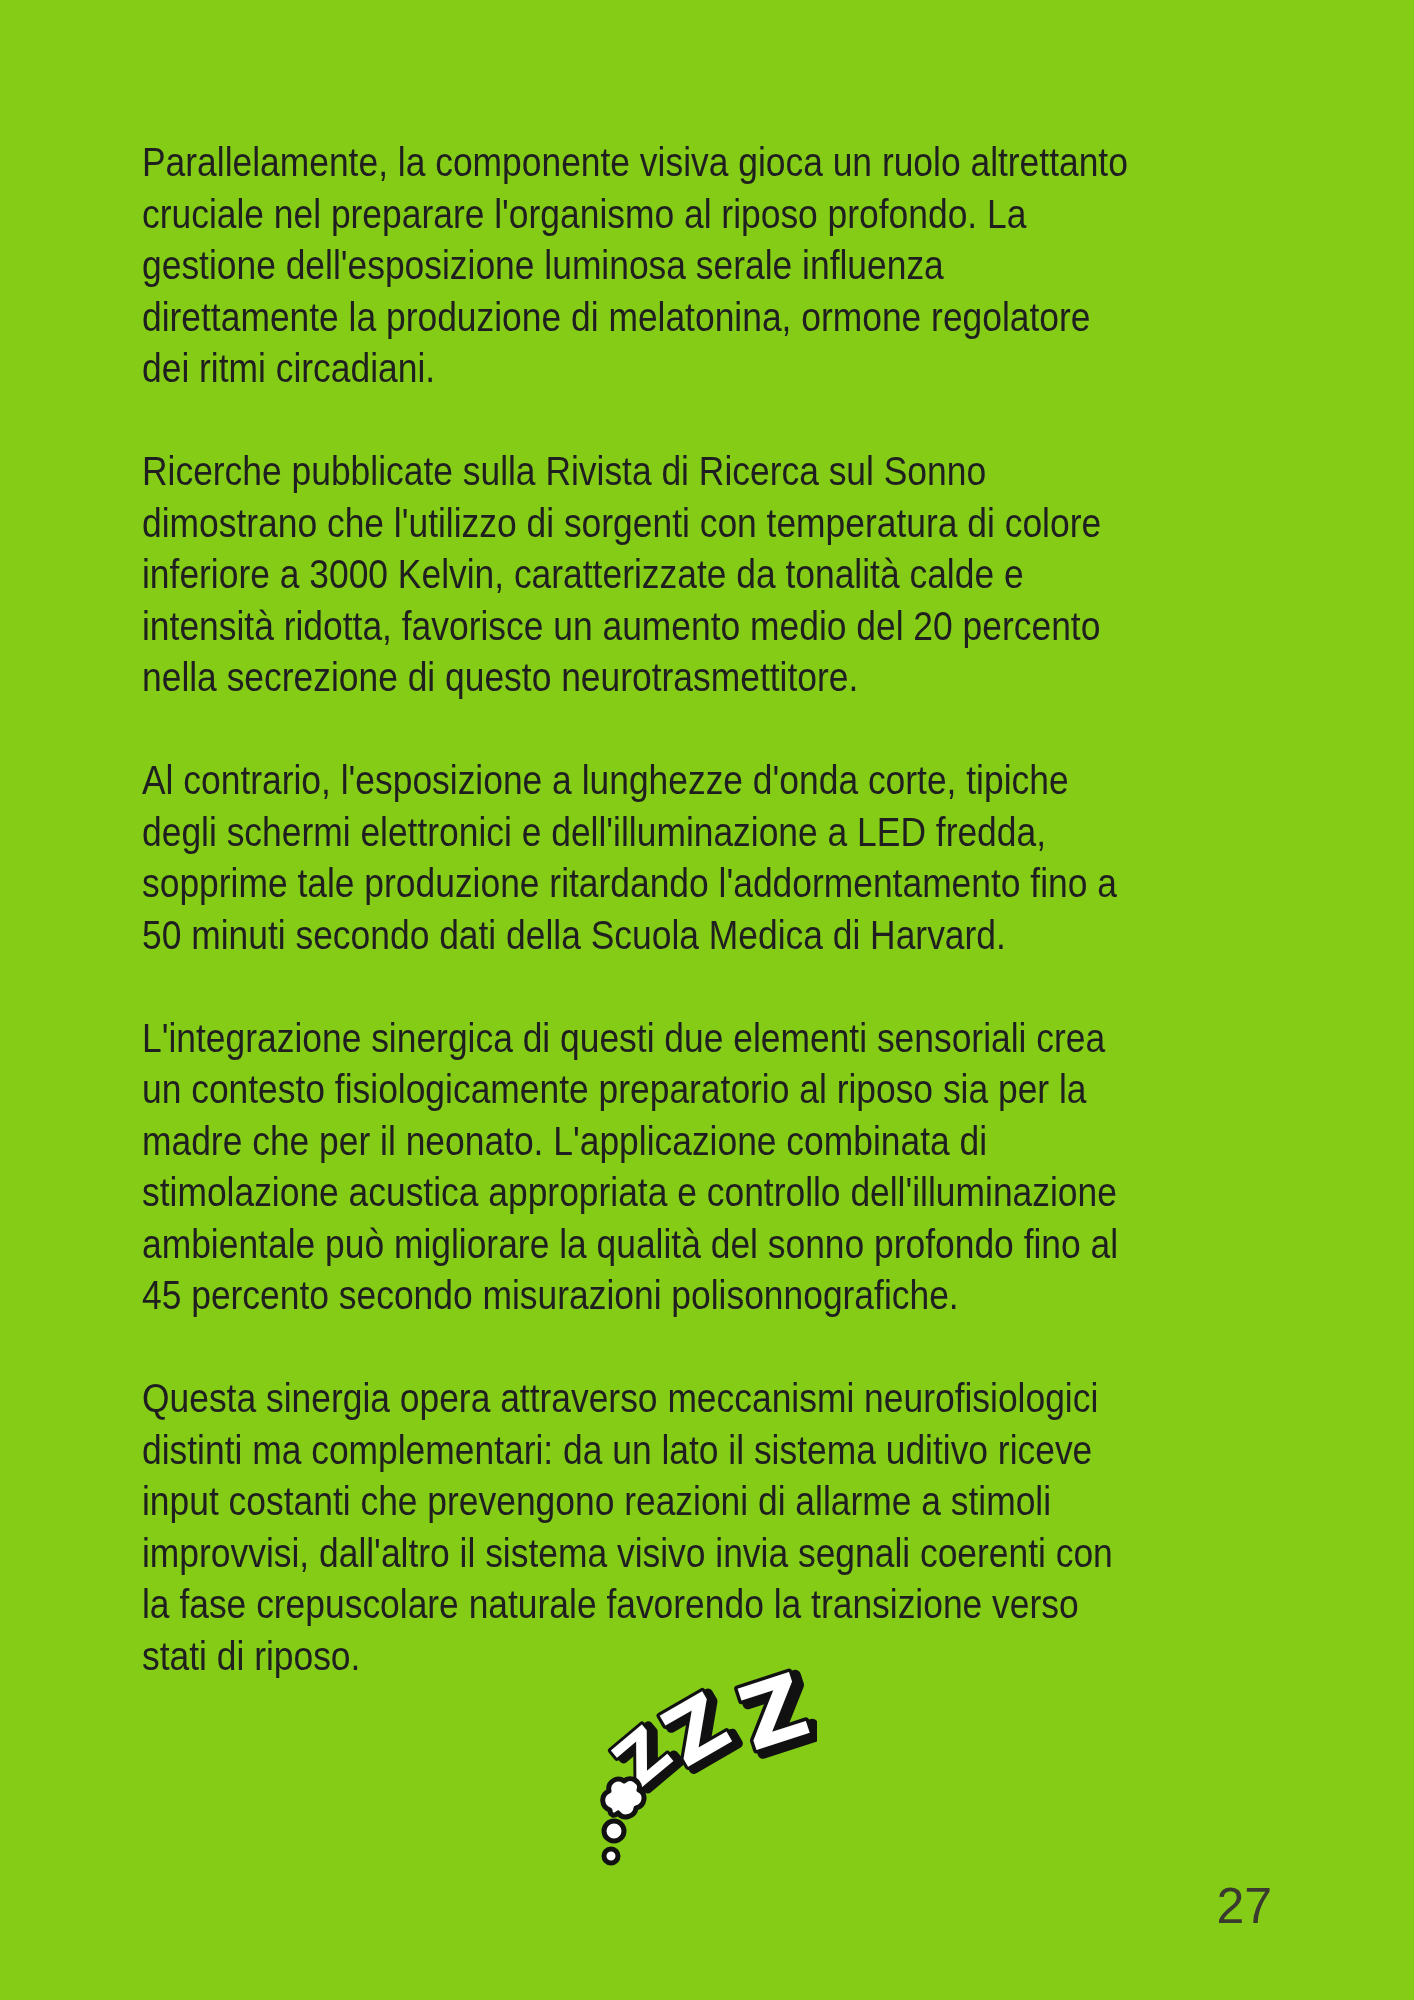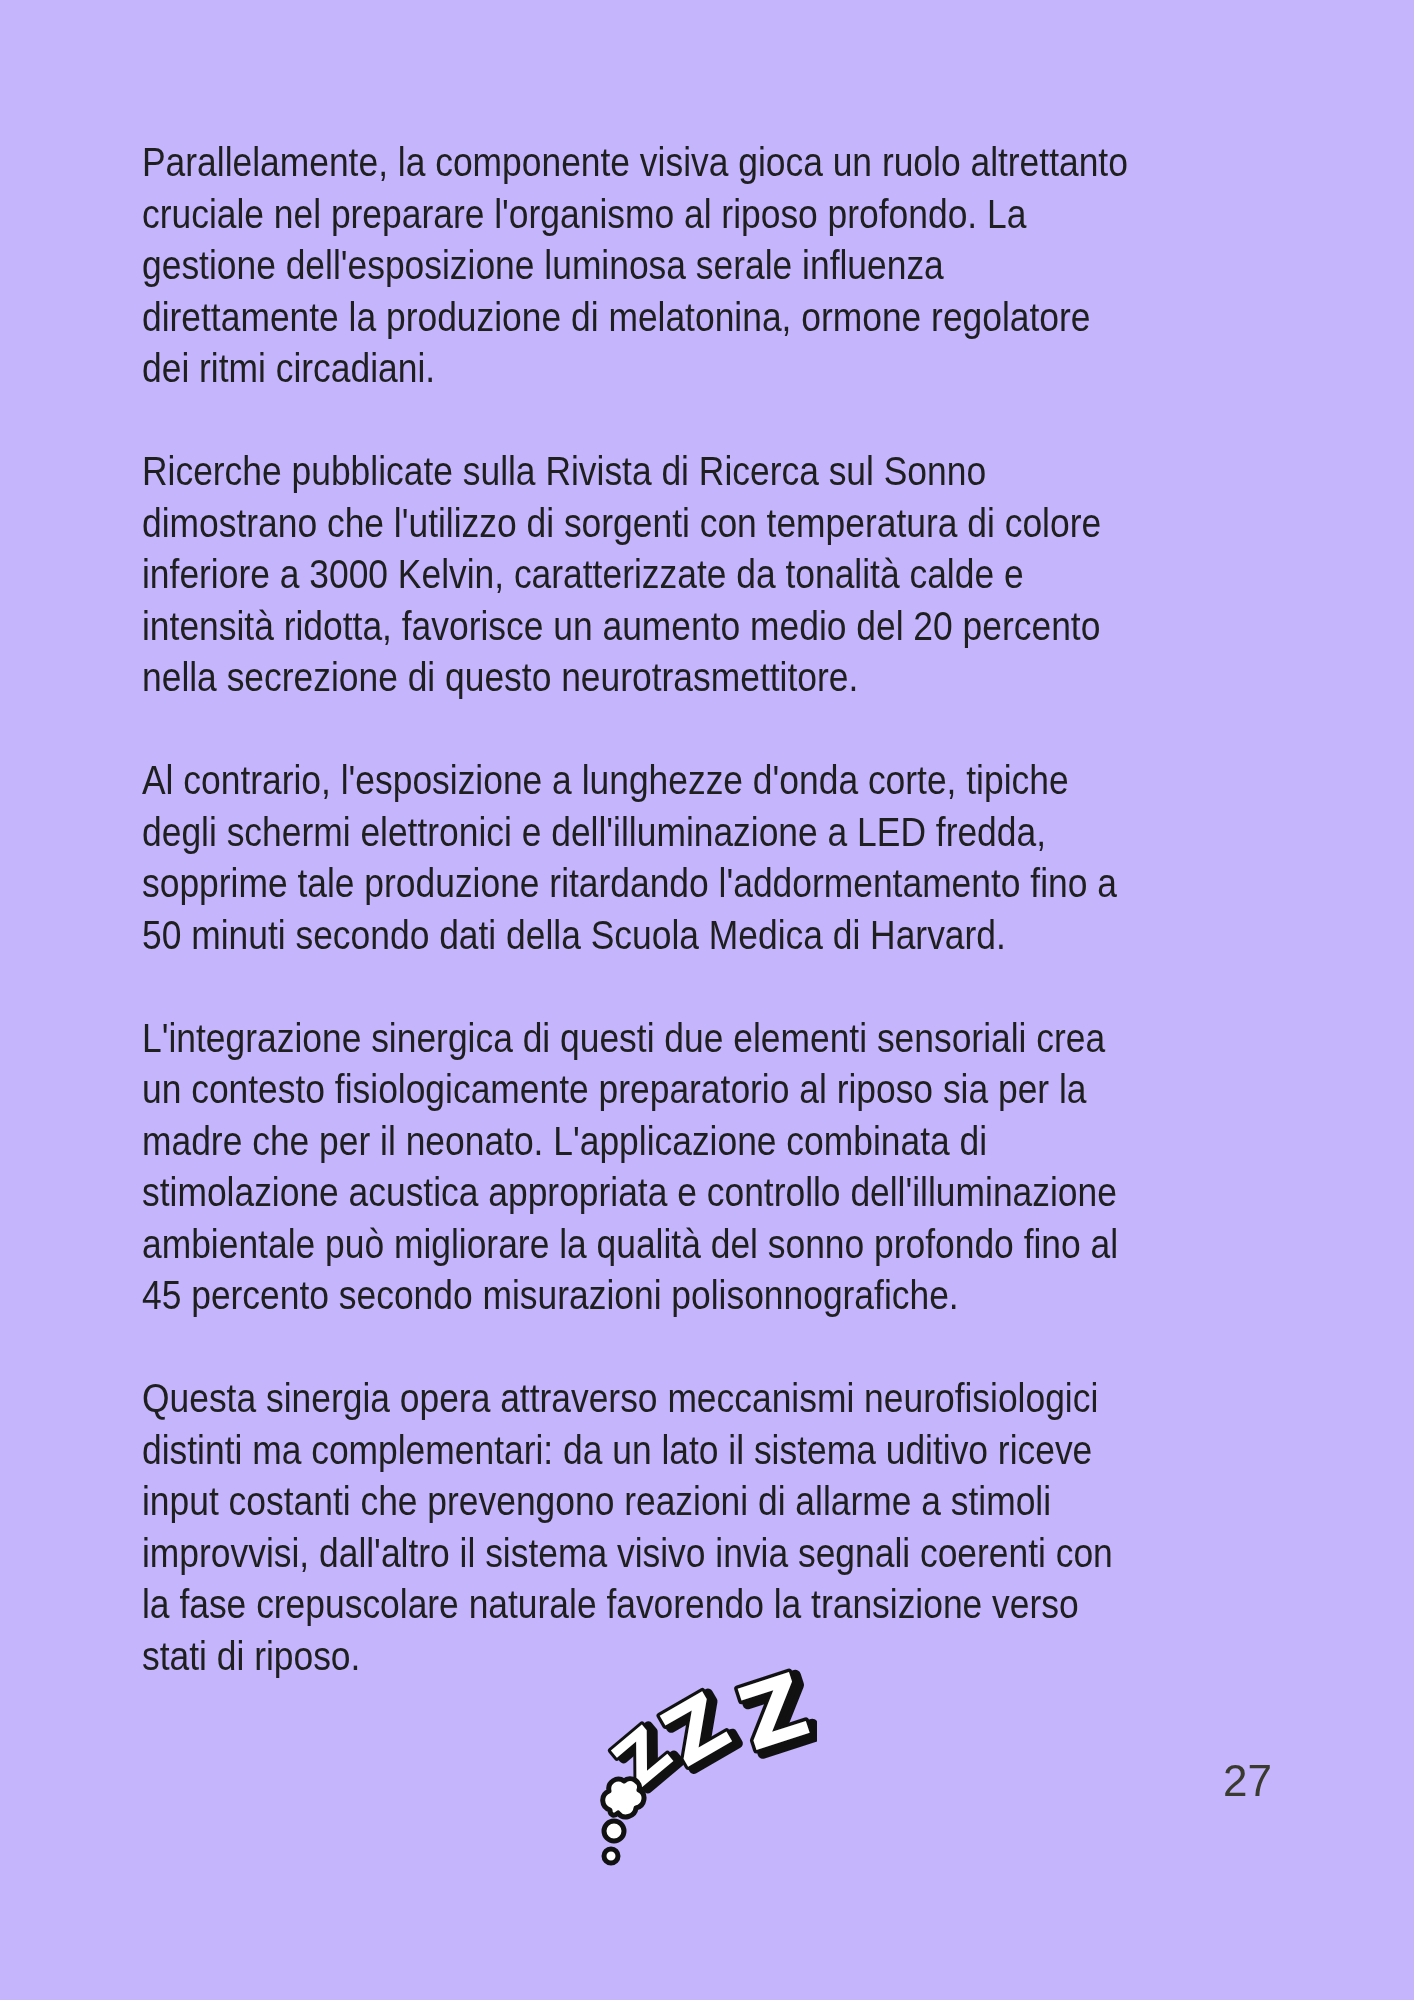--- a/index.html
+++ b/index.html
@@ -4,21 +4,21 @@
 <style>
   html, body {
     margin: 0;
     padding: 0;
     background: #FCF3BD;
   }
   .page {
     position: relative;
     width: 1414px;
     height: 2000px;
-    background: #c4b5fd;
+    background: #84cc16;
     overflow: hidden;
     font-family: "Liberation Sans", "DejaVu Sans", sans-serif;
     color: #1F1F1F;
   }
   .text-block {
     position: absolute;
     left: 142px;
     top: 137px;
     width: 1300px;
     transform: scaleX(0.885);
@@ -33,23 +33,23 @@
   }
   .zzz-icon {
     position: absolute;
     left: 597px;
     top: 1660px;
     width: 220px;
     height: 212px;
   }
   .page-number {
     position: absolute;
-    top: 1759px;
+    top: 1884px;
     right: 142px;
-    font-size: 44px;
+    font-size: 50px;
     line-height: 44px;
     color: #3B3A2E;
     text-align: right;
   }
 </style>
 </head>
 <body>
 
 <div class="page">
 

